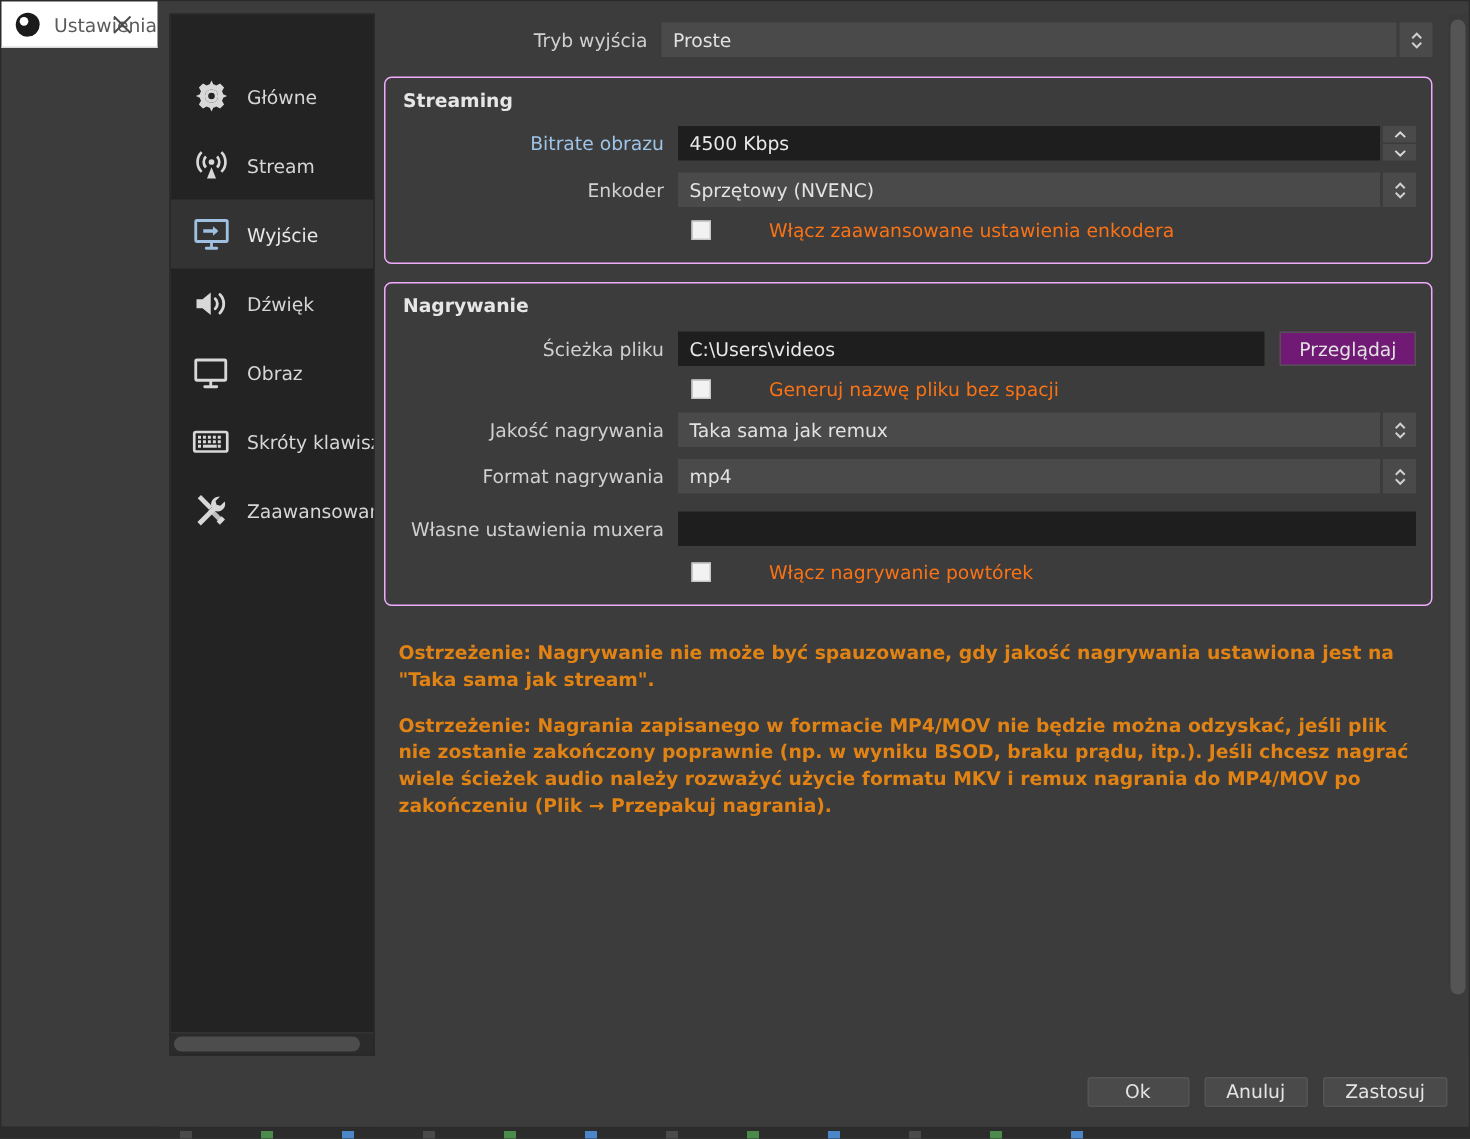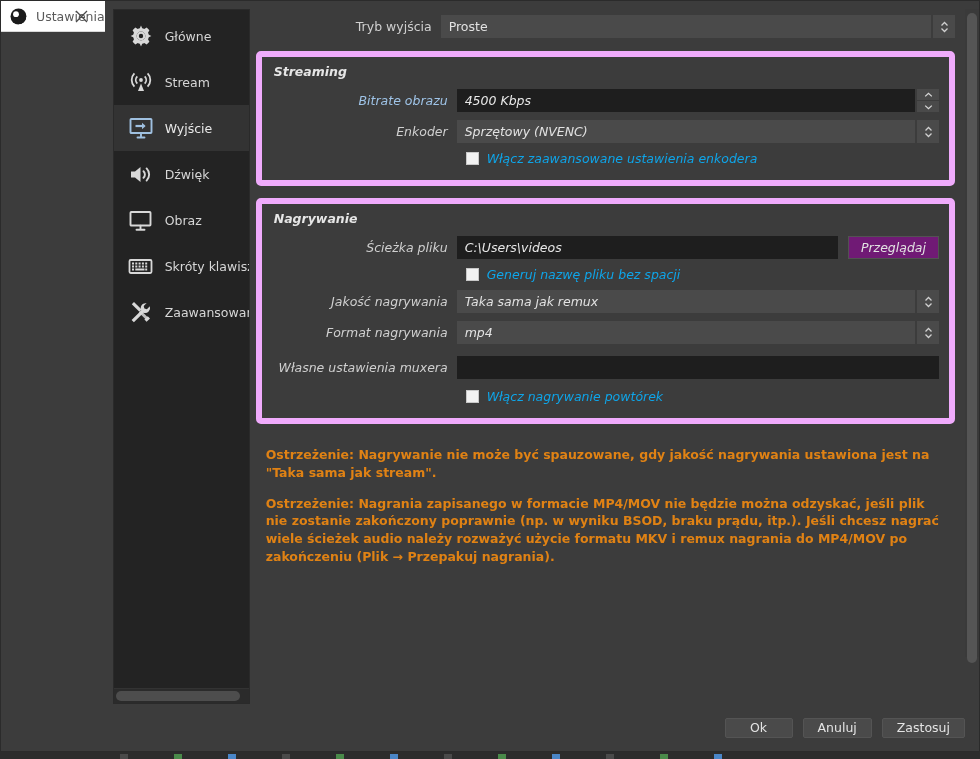--- a/index.html
+++ b/index.html
@@ -54,21 +54,21 @@
   #window-body { flex: 1; display: flex; min-height: 0; background: #3c3c3c; padding: 8px 0 0 8px; }
 
   
   #sidebar {
     width: 137px; min-width: 137px; background: #232323;
     border: 1px solid #2a2a2a;
     display: flex; flex-direction: column;
     margin-bottom: 47px;
     position: relative;
   }
-  #sidebar-list { flex: 1; overflow: hidden; padding-top: 3px; }
+  #sidebar-list { flex: 1; overflow: hidden; padding-top: 3px; margin-top: 28px; }
   .sidebar-item {
     display: flex; align-items: center; height: 46px;
     padding-left: 12px; cursor: pointer; color: #d6d6d6;
     font-size: 12.5px; white-space: nowrap;
   }
   .sidebar-item.selected { background: #333333; }
   .sidebar-item .sb-icon {
     width: 30px; height: 30px; flex: 0 0 auto;
     display: flex; align-items: center; justify-content: center;
     margin-right: 9px;
@@ -139,33 +139,33 @@
   }
   .spin-btn + .spin-btn { border-top: 1px solid #3c3c3c; }
   .spin-btn svg { display: block; }
 
   .check-row { display: flex; align-items: center; margin-bottom: 8px; }
   .check-row .spacer { width: 185px; min-width: 185px; }
   .checkbox {
     width: 13px; height: 13px; background: #f2f2f2; border: 1px solid #c8c8c8;
     margin-left: 9px; margin-right: 8px; flex: 0 0 auto; cursor: pointer;
   }
-  .check-label { font-size: 12.5px; color: #0ea5e9; cursor: pointer; white-space: nowrap; }
+  .check-label { font-size: 12.5px; color: #f97316; cursor: pointer; white-space: nowrap; margin-left: 31px; }
 
   .browse-button {
     height: 23px; min-width: 90px; background: #701a75; color: #e2e2e2;
     font-size: 12.5px; display: flex; align-items: center; justify-content: center;
     margin-left: 10px; cursor: pointer; padding: 0 12px; flex: 0 0 auto;
     border: 1px solid #525252;
   }
 
   
   .groupbox {
-    border: 6px solid #f0abfc; border-radius: 5px;
-    margin: 0 0 12px 0; padding: 7px 10px 12px 10px; background: #3c3c3c; font-style: italic;
+    border: 1px solid #f0abfc; border-radius: 5px;
+    margin: 0 0 12px 0; padding: 7px 10px 12px 10px; background: #3c3c3c;
   }
   .group-title {
     font-size: 12.5px; font-weight: bold; color: #e6e6e6;
     margin-bottom: 10px; margin-left: 2px;
   }
 
   
   #warnings { padding: 10px 12px 0 10px; }
   .warning-text {
     color: #e08214; font-size: 12.5px; font-weight: bold;

